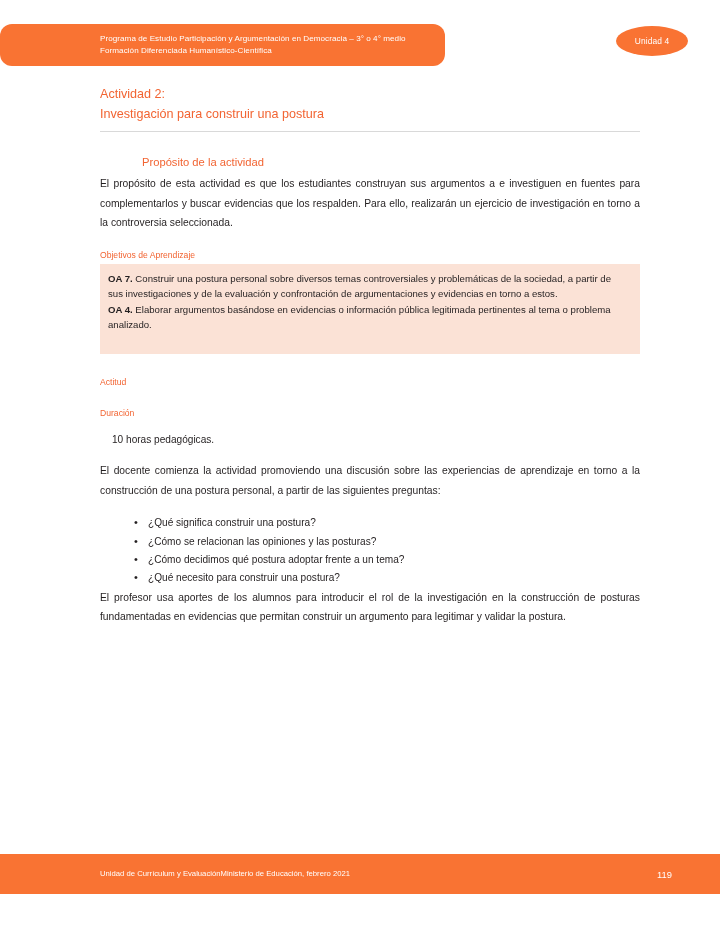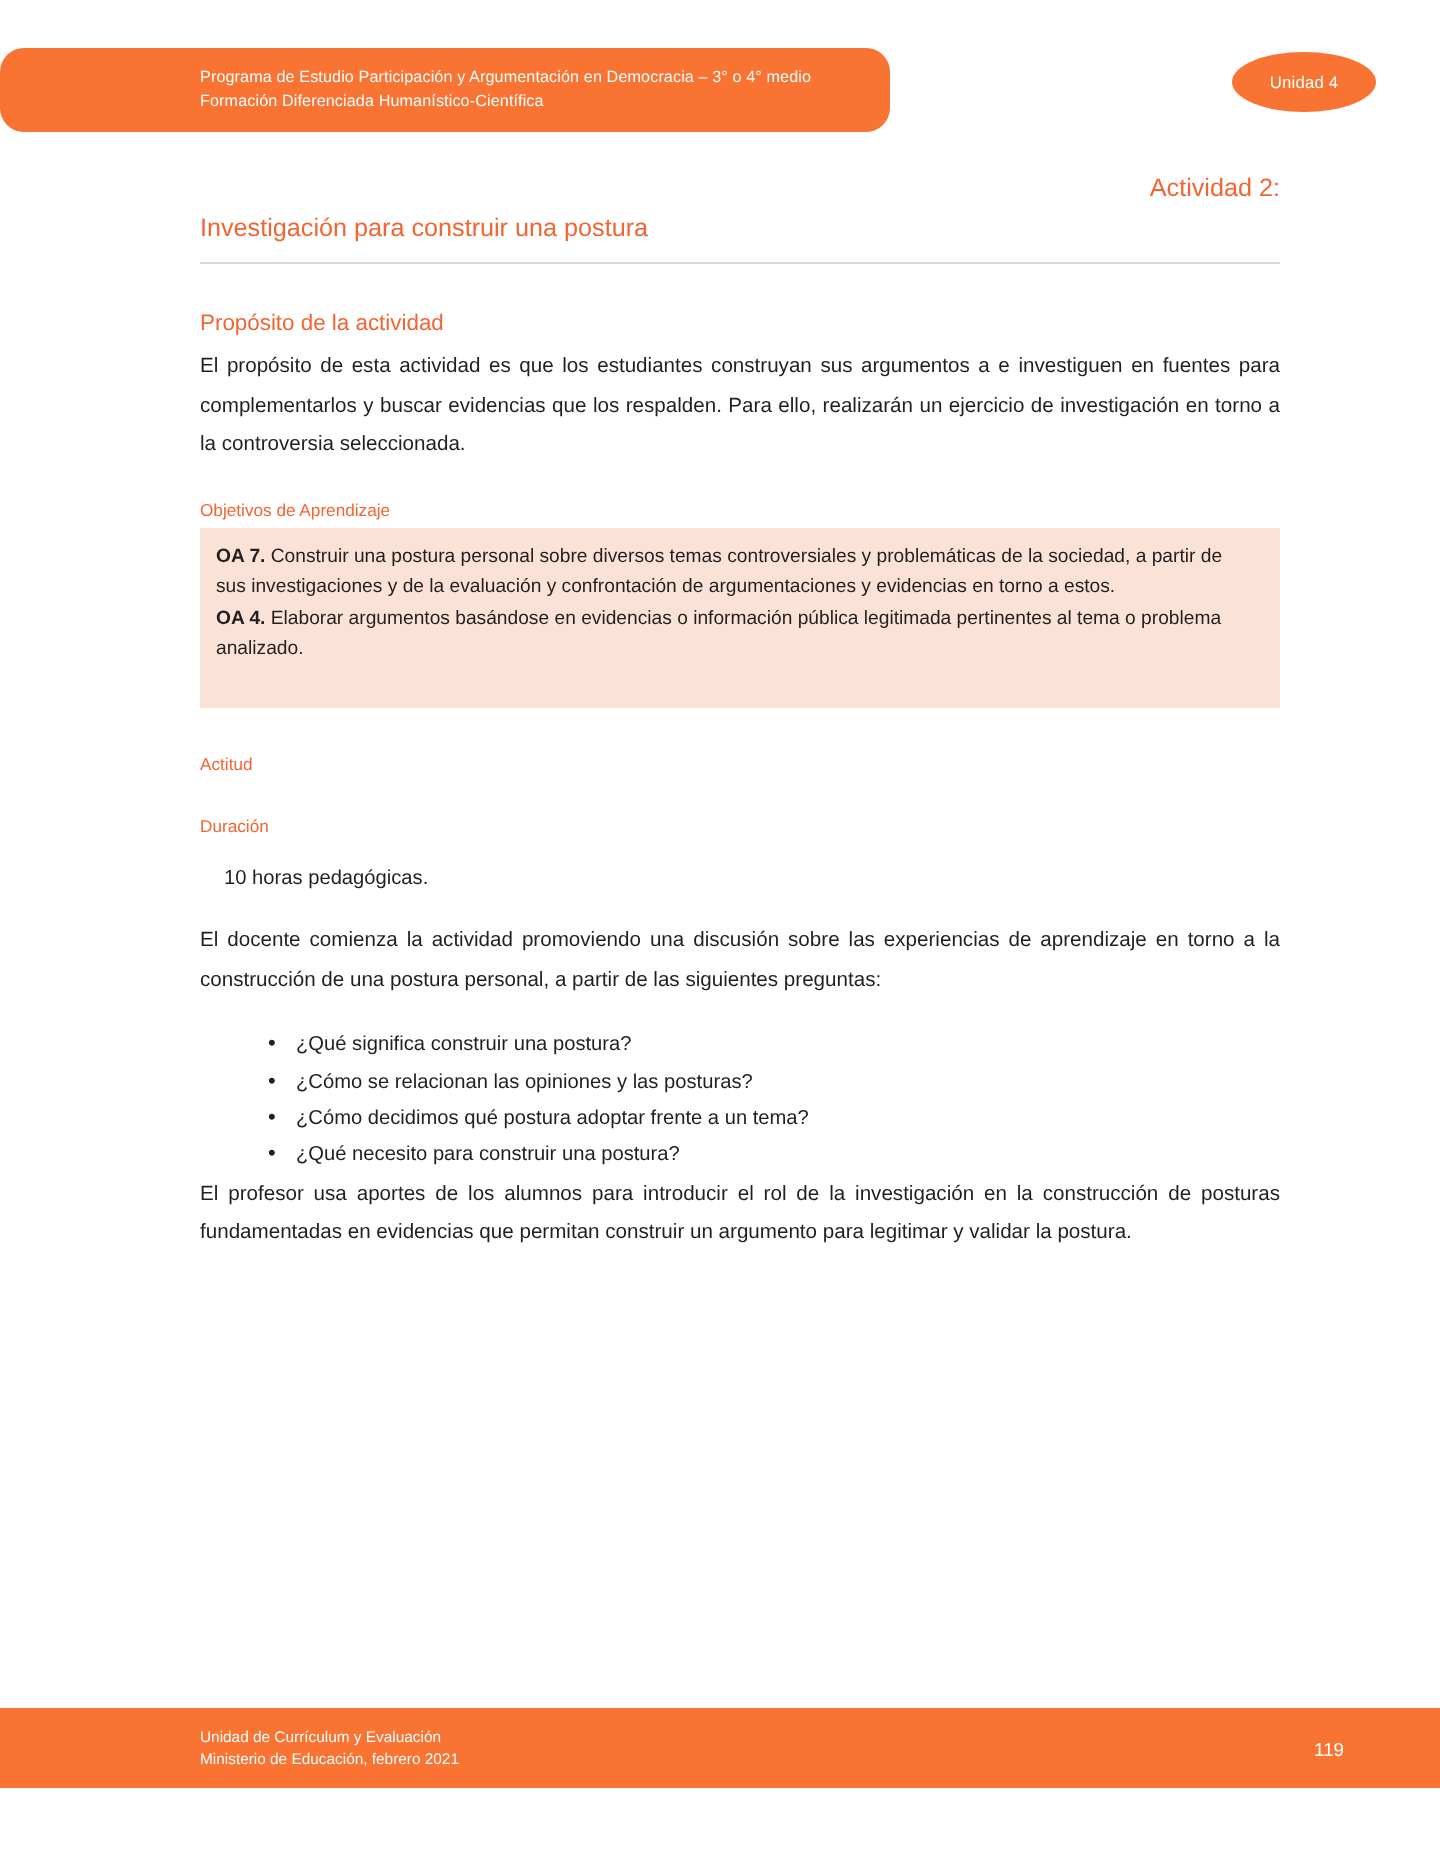--- a/index.html
+++ b/index.html
@@ -67,41 +67,41 @@
     left: 100px;
     top: 84px;
     width: 540px;
   }
 
   .activity-label {
     color: #F26432;
     font-size: 12.6px;
     line-height: 20px;
     font-weight: 400;
-    text-align: right;
   }
   .activity-title {
     color: #F26432;
     font-size: 12.6px;
     line-height: 20px;
     font-weight: 400;
   }
   .title-rule {
     border: none;
     border-top: 1px solid #d9d9d9;
     margin: 7px 0 0 0;
     width: 540px;
   }
 
   .section-head {
     color: #F26432;
     font-size: 11.2px;
     line-height: 16px;
     margin-top: 22px;
     margin-bottom: 4px;
+    margin-left: 42px;
   }
   .section-head.big {
     font-size: 12.3px;
     margin-top: 26px;
     margin-bottom: 10px;
   }
   .sub-head {
     color: #F26432;
     font-size: 8.6px;
     line-height: 13px;
@@ -182,21 +182,20 @@
     width: 720px;
     height: 40px;
     background: #F97333;
     display: flex;
     align-items: center;
   }
   .footer-left {
     position: absolute;
     left: 100px;
     display: flex;
-    flex-direction: column;
   }
   .footer-left span {
     color: #ffffff;
     font-size: 7.7px;
     line-height: 11.5px;
   }
   .footer-page {
     position: absolute;
     right: 48px;
     color: #ffffff;

